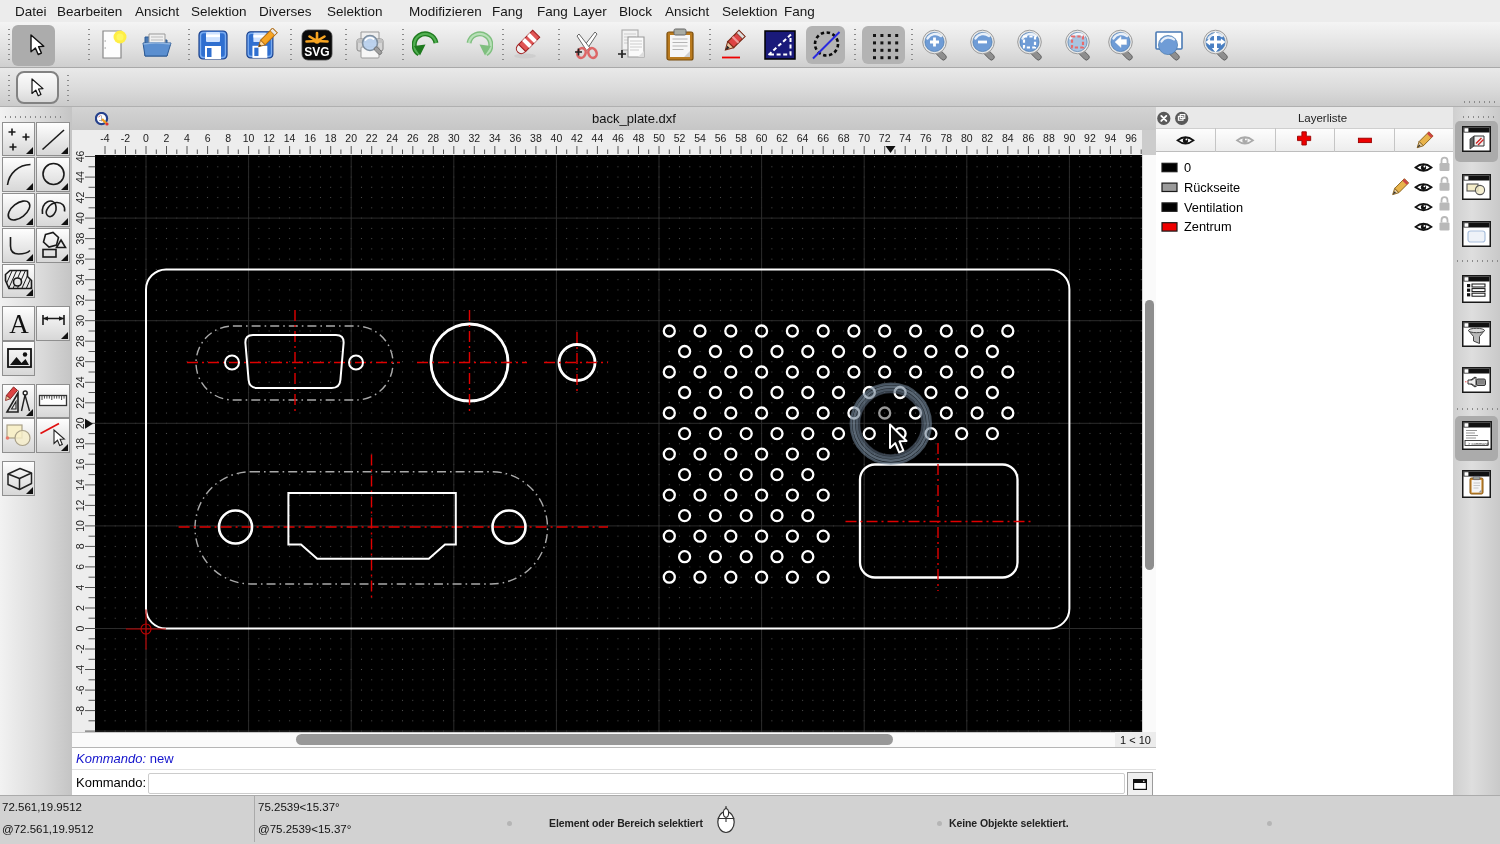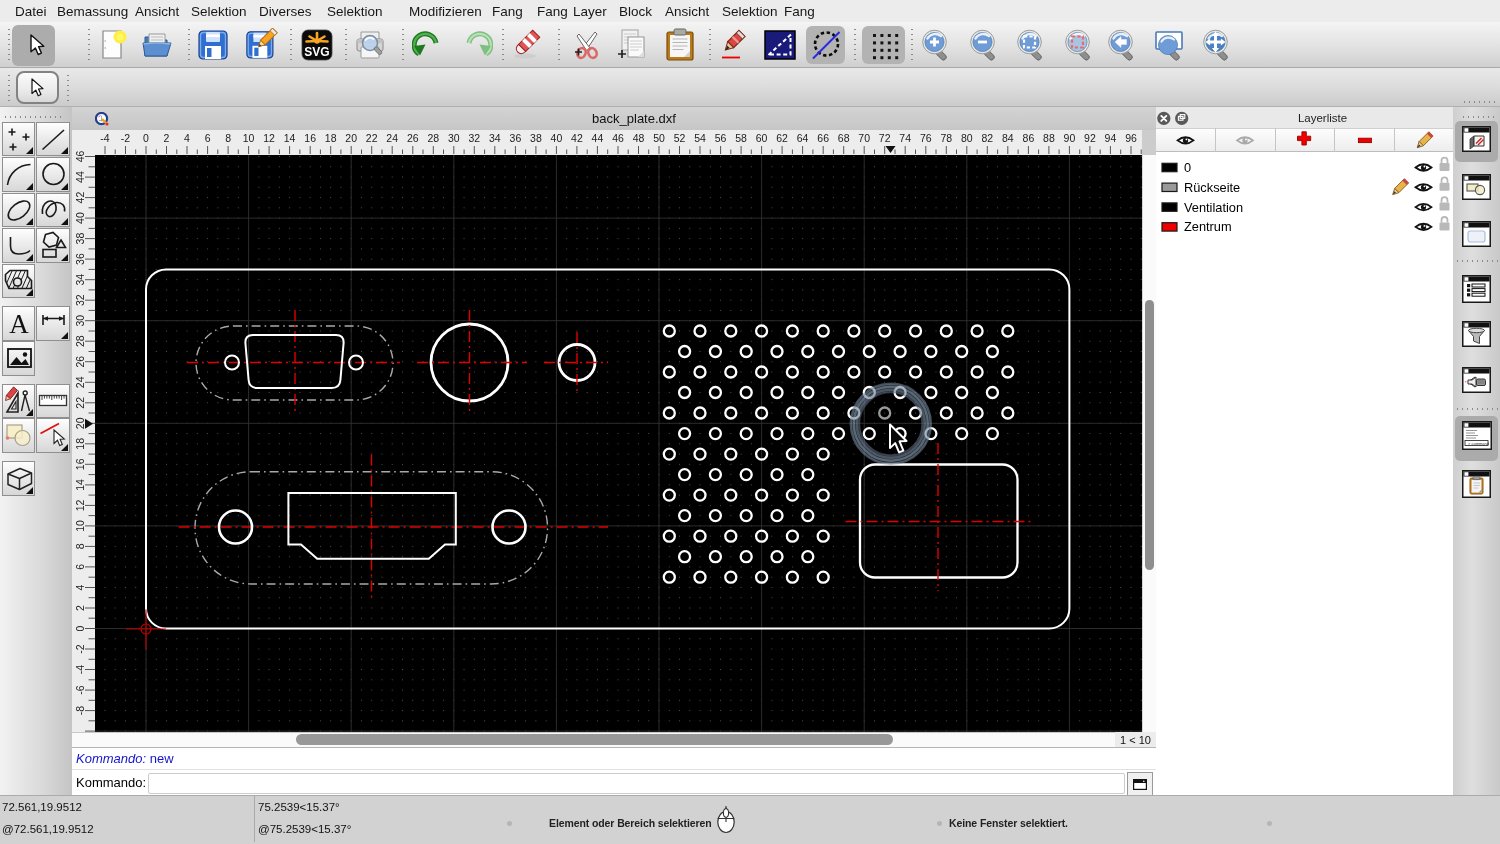--- a/index.html
+++ b/index.html
@@ -45,21 +45,21 @@
 
 #status{left:0;top:795px;width:1500px;height:49px;background:#d2d2d2;border-top:1px solid #ababab;box-sizing:border-box;}
 .st{position:absolute;font-size:11.5px;color:#111;}
 .stb{position:absolute;font-size:10.5px;font-weight:bold;color:#222;letter-spacing:-0.1px;}
 .sdot{position:absolute;width:5px;height:5px;border-radius:50%;background:#b5b5b5;}
 </style>
 </head>
 <body>
 <div id="menubar" class="abs">
 <span class="mi" style="left:15px">Datei</span>
-<span class="mi" style="left:57px">Bemassung</span>
+<span class="mi" style="left:57px">Bearbeiten</span>
 <span class="mi" style="left:135px">Ansicht</span>
 <span class="mi" style="left:191px">Selektion</span>
 <span class="mi" style="left:259px">Diverses</span>
 <span class="mi" style="left:327px">Selektion</span>
 <span class="mi" style="left:409px">Modifizieren</span>
 <span class="mi" style="left:492px">Fang</span>
 <span class="mi" style="left:537px">Fang</span>
 <span class="mi" style="left:573px">Layer</span>
 <span class="mi" style="left:619px">Block</span>
 <span class="mi" style="left:665px">Ansicht</span>
@@ -858,22 +858,22 @@
 <rect x="3.2" y="-1.6" width="6.6" height="3.2" rx="0.8" fill="#9aa098" stroke="#667" stroke-width="0.8"></rect>
 <path d="M3.5 5 h6.5 M3.5 7.5 h6.5 M3.5 10 h5" stroke="#bbb" stroke-width="0.8"></path>
 <path d="M8.5 14.6 l3 -3 v3 Z" fill="#999"></path>
     </g>
   </svg>
 <div id="status" class="abs">
 <span class="st" style="left:2px;top:5px">72.561,19.9512</span>
 <span class="st" style="left:2px;top:27px">@72.561,19.9512</span>
 <span class="st" style="left:258px;top:5px">75.2539&lt;15.37°</span>
 <span class="st" style="left:258px;top:27px">@75.2539&lt;15.37°</span>
-<span class="stb" style="left:549px;top:21px">Element oder Bereich selektieren</span>
-<span class="stb" style="left:949px;top:21px">Keine Fenster selektiert.</span>
+<span class="stb" style="left:549px;top:21px">Element oder Bereich selektiert</span>
+<span class="stb" style="left:949px;top:21px">Keine Objekte selektiert.</span>
 <div style="position:absolute;left:254px;top:0px;width:1px;height:46px;background:#aaa"></div>
 <div class="sdot" style="left:507px;top:25px"></div>
 <div class="sdot" style="left:937px;top:25px"></div>
 <div class="sdot" style="left:1267px;top:25px"></div>
 <svg class="abs" style="left:715px;top:9px" width="22" height="29" xmlns="http://www.w3.org/2000/svg">
 <ellipse cx="11" cy="17" rx="8.2" ry="10.5" fill="#fff" stroke="#333" stroke-width="1.2"></ellipse>
 <path d="M11 2.5 V17 M2.8 13.5 h16.4" stroke="#333" stroke-width="1.1" fill="none"></path>
 <ellipse cx="11" cy="8" rx="2.6" ry="4.2" fill="#fff" stroke="#333" stroke-width="1.1"></ellipse>
 <path d="M11 1 v3" stroke="#333" stroke-width="1.1"></path>
     </svg>

